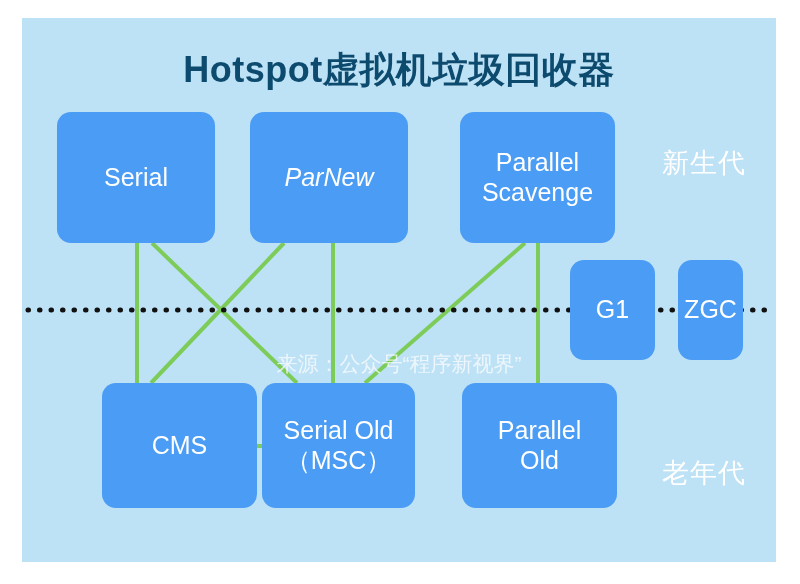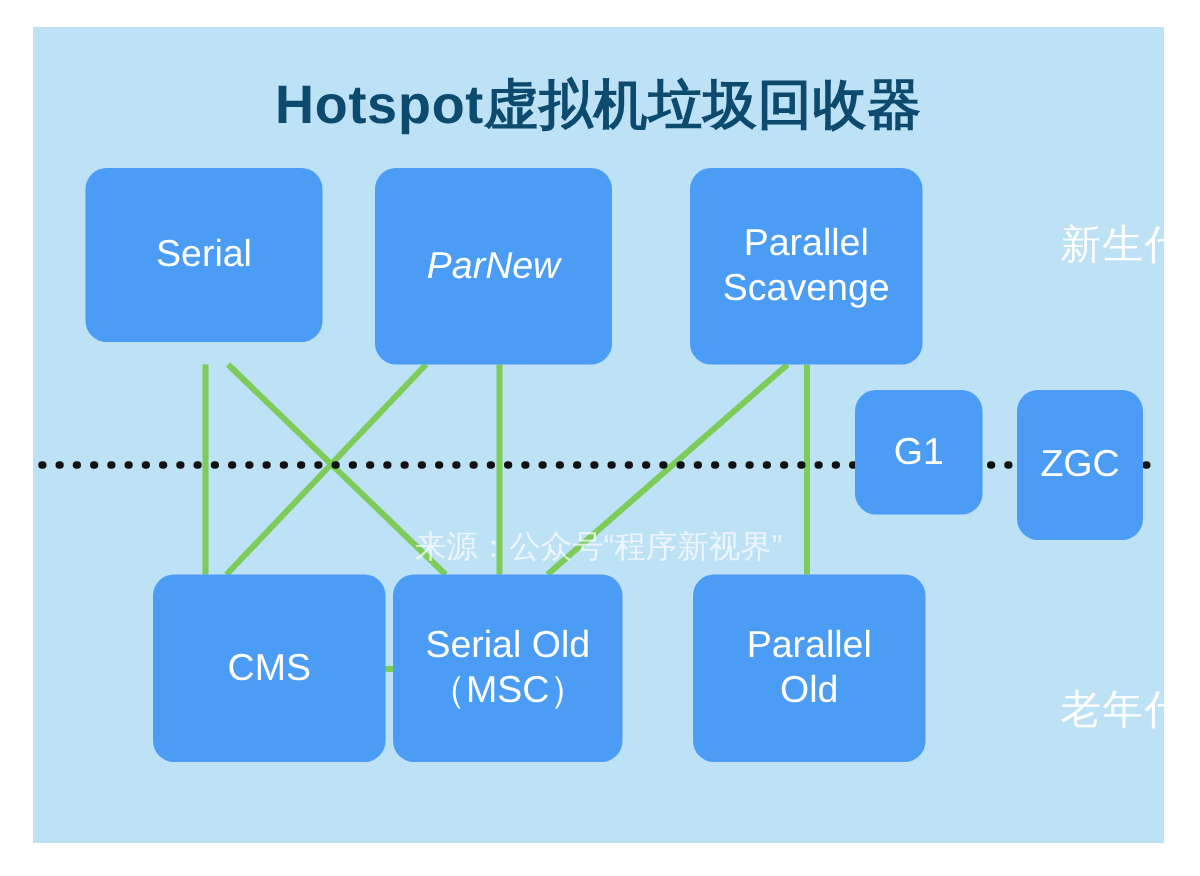--- a/index.html
+++ b/index.html
@@ -60,21 +60,20 @@
   }
   .node .lbl { display: block; white-space: pre-line; }
 
   .gen-label {
     position: absolute;
     color: #ffffff;
     font-size: 27px;
     font-weight: 400;
     white-space: nowrap;
     letter-spacing: 1px;
-    margin-left: 45px;
   }
 
   #watermark {
     position: absolute;
     left: 0;
     top: 332px;
     width: 754px;
     text-align: center;
     color: #ffffff;
     opacity: 0.72;
@@ -114,40 +113,40 @@
         <line x1="516" y1="225" x2="516" y2="365"></line>
 
         <line x1="190" y1="428" x2="240" y2="428"></line>
       </g>
 
       <line x1="6" y1="292" x2="748" y2="292" stroke="#111111" stroke-width="5" stroke-linecap="round" stroke-dasharray="0.5 11"></line>
     </svg>
 
     <div id="title">Hotspot虚拟机垃圾回收器</div>
 
-    <div class="node" style="left:35px; top:94px; width:158px; height:116px;">
+    <div class="node" style="left:35px; top:94px; width:158px; height:131px;">
       <span class="lbl">Serial</span>
     </div>
 
     <div class="node" style="left:228px; top:94px; width:158px; height:131px;font-style:italic;">
       <span class="lbl">ParNew</span>
     </div>
 
     <div class="node" style="left:438px; top:94px; width:155px; height:131px;">
       <span class="lbl">Parallel
 Scavenge</span>
     </div>
 
     <div class="gen-label" style="left:640px; top:127px;">新生代</div>
 
-    <div class="node" style="left:548px; top:242px; width:85px; height:83px;justify-content:center;">
+    <div class="node" style="left:548px; top:242px; width:85px; height:100px;justify-content:center;">
       <span class="lbl">G1</span>
     </div>
 
-    <div class="node" style="left:656px; top:242px; width:84px; height:100px;">
+    <div class="node" style="left:656px; top:242px; width:65px; height:100px;">
       <span class="lbl">ZGC</span>
     </div>
 
     <div class="node" style="left:35px; top:365px; width:155px; height:125px;margin-left:45px;">
       <span class="lbl">CMS</span>
     </div>
 
     <div class="node" style="left:240px; top:365px; width:153px; height:125px;justify-content:center;">
       <span class="lbl">Serial Old
 （MSC）</span>

